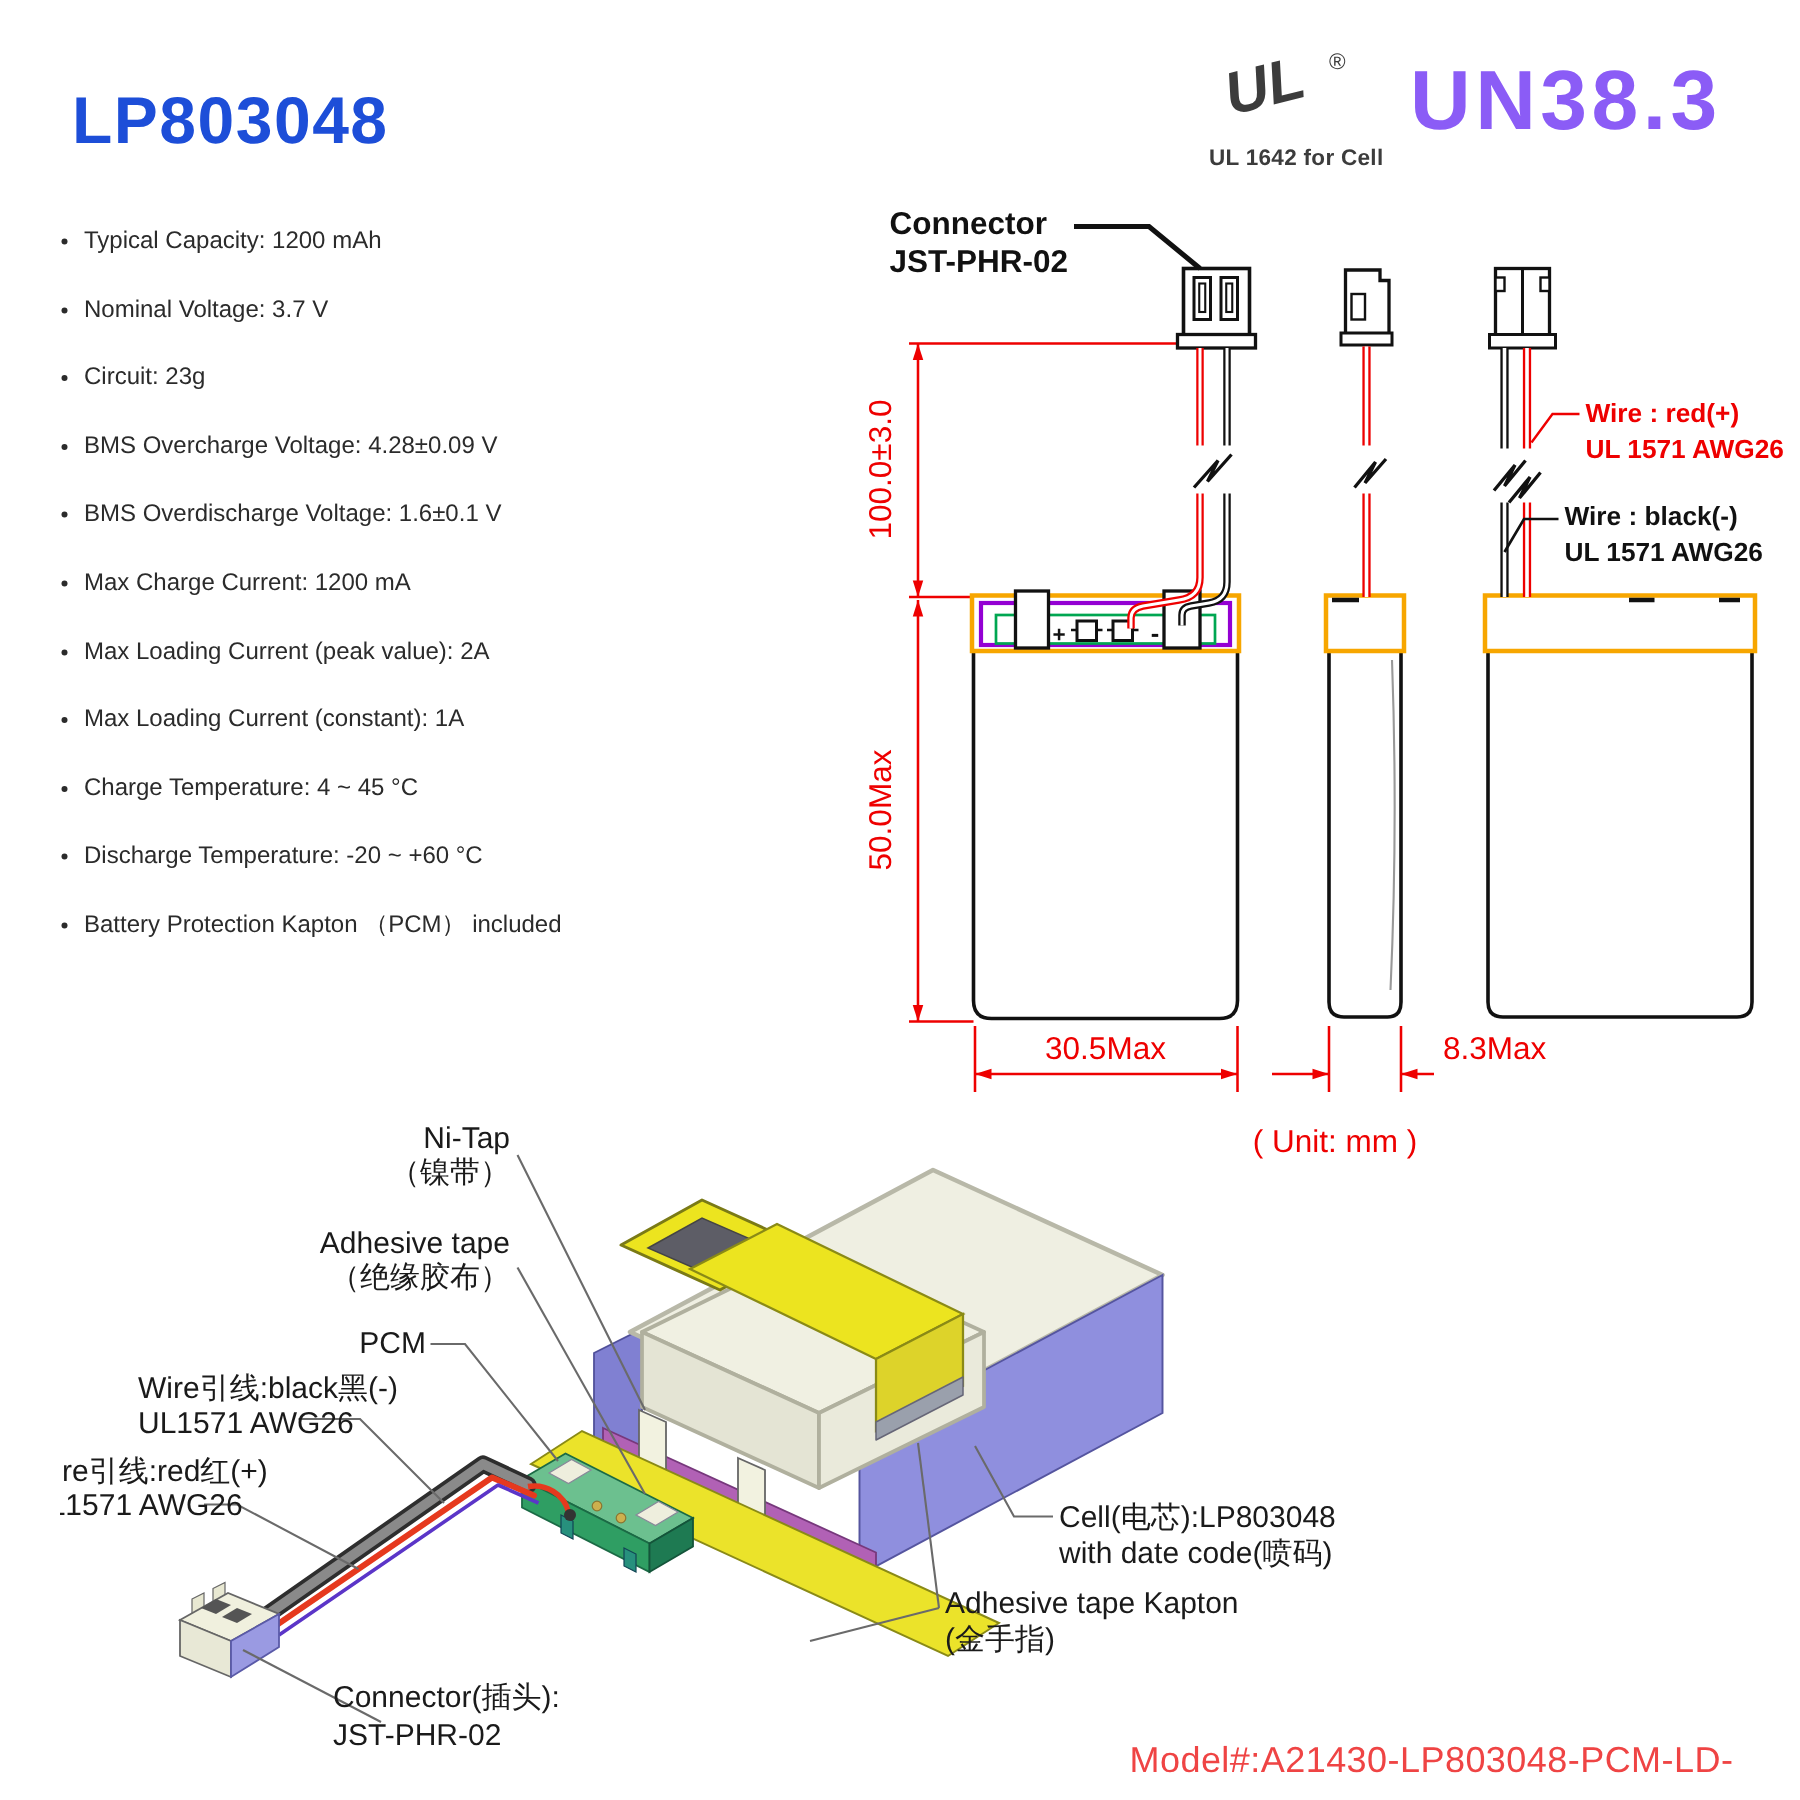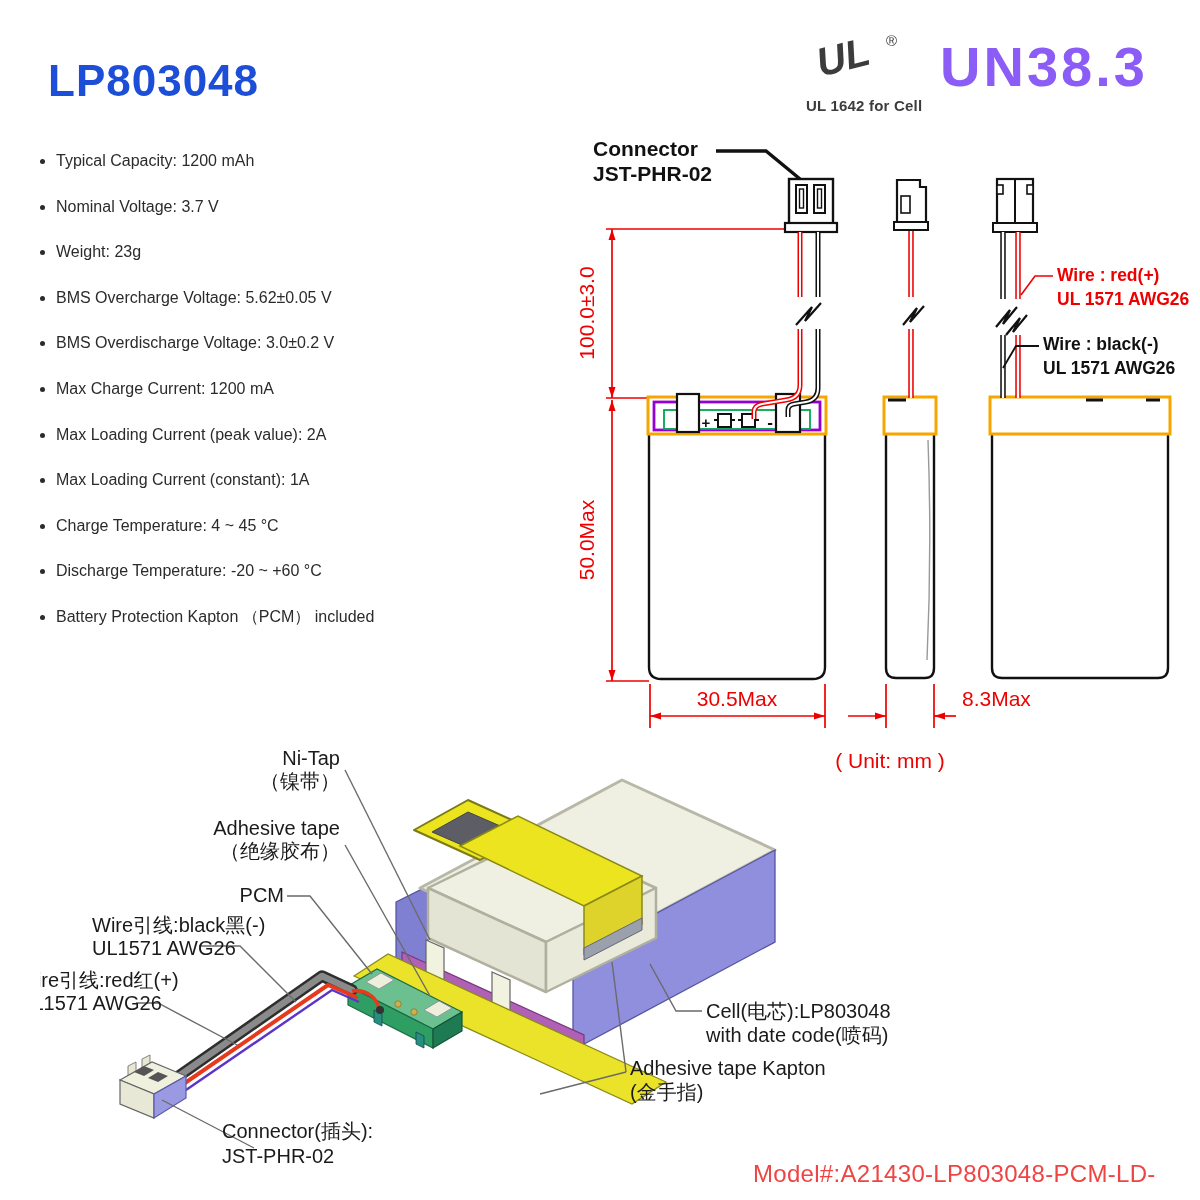--- a/index.html
+++ b/index.html
@@ -23,23 +23,23 @@
   .leader{stroke:#6a6a6a;stroke-width:1.4;fill:none;}
 </style>
 </head>
 <body>
 
 <div class="abs" id="page-title">LP803048</div>
 
 <ul class="abs" id="spec-list">
   <li>Typical Capacity: 1200 mAh</li>
   <li>Nominal Voltage: 3.7 V</li>
-  <li>Weight: 23g</li>
-  <li>BMS Overcharge Voltage: 5.62±0.05 V</li>
-  <li>BMS Overdischarge Voltage: 3.0±0.2 V</li>
+  <li>Circuit: 23g</li>
+  <li>BMS Overcharge Voltage: 4.28±0.09 V</li>
+  <li>BMS Overdischarge Voltage: 1.6±0.1 V</li>
   <li>Max Charge Current: 1200 mA</li>
   <li>Max Loading Current (peak value): 2A</li>
   <li>Max Loading Current (constant): 1A</li>
   <li>Charge Temperature: 4 ~ 45 °C</li>
   <li>Discharge Temperature: -20 ~ +60 °C</li>
   <li>Battery Protection Kapton （PCM） included</li>
 </ul>
 
 <svg class="abs" style="left:800px;top:28px;width:120px;height:68px" viewBox="0 0 120 68">
   <g transform="rotate(-14 55 34)" fill="#3c3c3c">

